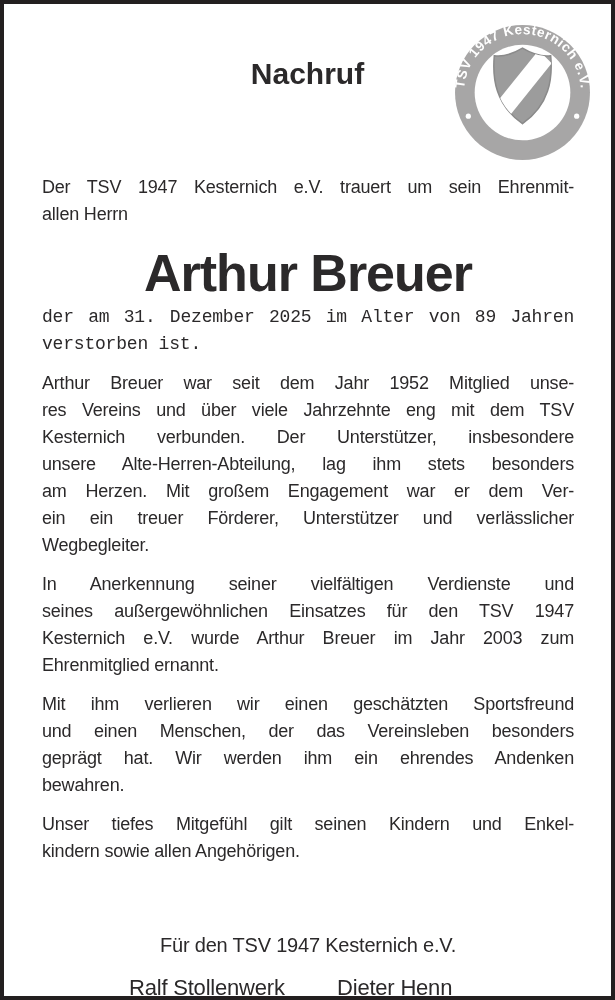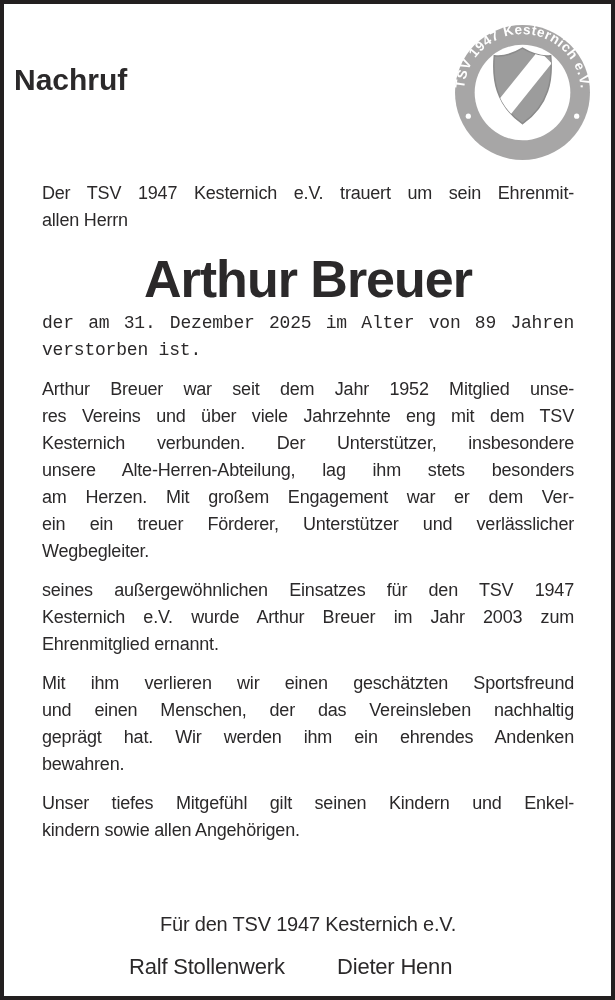--- a/index.html
+++ b/index.html
@@ -10,21 +10,21 @@
   html,body{margin:0;padding:0;background:#ffffff;}
   .ad{
     width:615px;height:1000px;box-sizing:border-box;
     border:4px solid var(--border);
     background:var(--bg);
     position:relative;overflow:hidden;
     font-family:"Liberation Sans",sans-serif;
     color:var(--text);
   }
   .title{
-    margin:10px;padding-top:48px;text-align:left;
+    margin:4px;padding-top:48px;text-align:center;
     font-size:30px;line-height:36px;font-weight:700;
   }
   .logo{position:absolute;top:18px;right:18px;width:141px;height:141px;}
   .content{padding:0 37px 0 38px;}
   .para{margin-top:12px;font-size:18px;line-height:27px;letter-spacing:-0.2px;}
   .intro{margin-top:82px;}
   #body-paragraphs .para:first-child{margin-top:2px;font-family:Liberation Mono, monospace;}
   .line{text-align:justify;text-align-last:justify;}
   .line.last{text-align-last:left;}
   .name{
@@ -82,27 +82,28 @@
         <div class="para">
           <div class="line">Arthur Breuer war seit dem Jahr 1952 Mitglied unse-</div>
           <div class="line">res Vereins und über viele Jahrzehnte eng mit dem TSV</div>
           <div class="line">Kesternich verbunden. Der Unterstützer, insbesondere</div>
           <div class="line">unsere Alte-Herren-Abteilung, lag ihm stets besonders</div>
           <div class="line">am Herzen. Mit großem Engagement war er dem Ver-</div>
           <div class="line">ein ein treuer Förderer, Unterstützer und verlässlicher</div>
           <div class="line last">Wegbegleiter.</div>
         </div>
         <div class="para">
+          <div class="line">In Anerkennung seiner vielfältigen Verdienste und</div>
           <div class="line">seines außergewöhnlichen Einsatzes für den TSV 1947</div>
           <div class="line">Kesternich e.V. wurde Arthur Breuer im Jahr 2003 zum</div>
           <div class="line last">Ehrenmitglied ernannt.</div>
         </div>
         <div class="para">
           <div class="line">Mit ihm verlieren wir einen geschätzten Sportsfreund</div>
-          <div class="line">und einen Menschen, der das Vereinsleben nachhaltig</div>
+          <div class="line">und einen Menschen, der das Vereinsleben besonders</div>
           <div class="line">geprägt hat. Wir werden ihm ein ehrendes Andenken</div>
           <div class="line last">bewahren.</div>
         </div>
         <div class="para">
           <div class="line">Unser tiefes Mitgefühl gilt seinen Kindern und Enkel-</div>
           <div class="line last">kindern sowie allen Angehörigen.</div>
         </div>
       </div>
 
     <div class="signoff">Für den TSV 1947 Kesternich e.V.</div>

